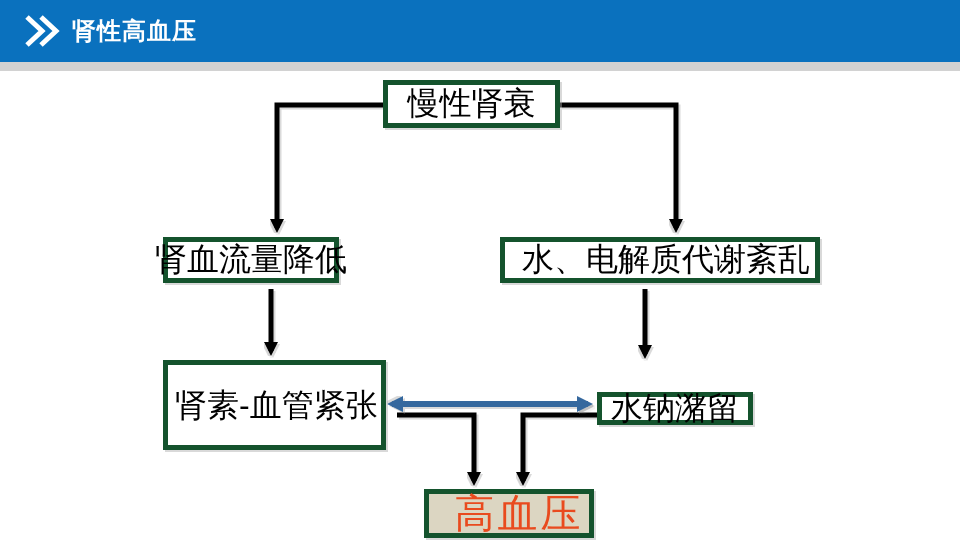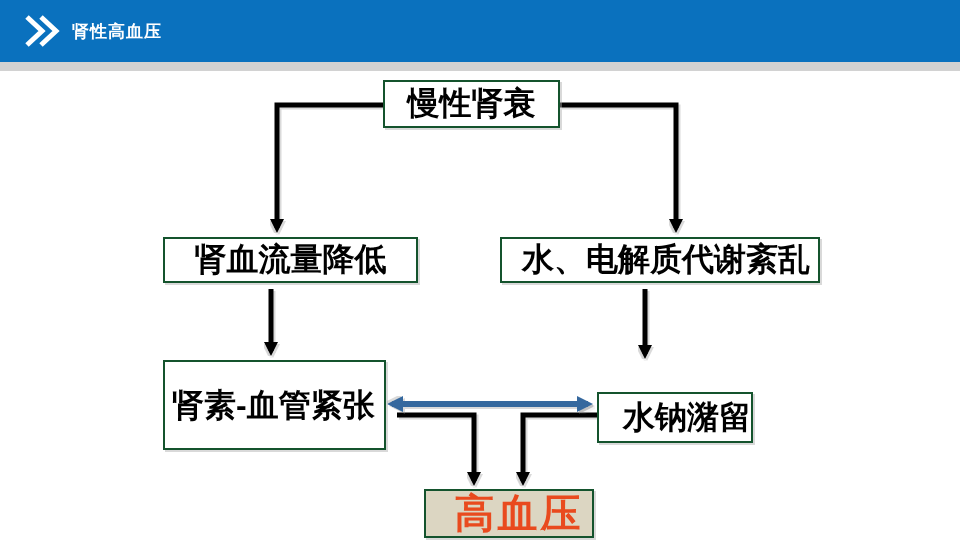--- a/index.html
+++ b/index.html
@@ -7,47 +7,47 @@
     position:relative; width:960px; height:540px; background:#ffffff;
     overflow:hidden; font-family:"Liberation Sans", sans-serif;
   }
   
   .header-bar {
     position:absolute; left:0; top:0; width:960px; height:62px;
     background:#0A71BE; display:flex; align-items:center;
   }
   .chevron-wrap { margin-left:22px; display:flex; align-items:center; }
   .slide-title {
-    color:#ffffff; font-size:17px; font-weight:bold;
+    color:#ffffff; font-size:24px; font-weight:bold;
     margin-left:12px; letter-spacing:1px;
   }
   .header-divider {
     position:absolute; left:0; top:62px; width:960px; height:9px;
     background:#D2D2D2;
   }
   
   .connectors { position:absolute; left:0; top:0; }
   .connectors .black-line { stroke:#000000; stroke-width:5; fill:none; }
   .connectors .blue-line  { stroke:#35689E; stroke-width:6; fill:none; }
   .connectors path { filter: drop-shadow(2px 2px 0 rgba(150,150,150,0.35)); }
   
   .node {
     position:absolute; box-sizing:border-box;
-    background:#ffffff; border:2px solid #14532d;
+    background:#ffffff; border:5px solid #14532d;
     display:flex; align-items:center; justify-content:center;
-    font-weight:bold; color:#000000; font-size:32px; white-space:nowrap;
+    font-weight:normal; color:#000000; font-size:32px; white-space:nowrap;
     box-shadow:2px 2px 0 rgba(170,170,170,0.45);
   }
   #node-chronic      { left:383px; top:80px;  width:177px; height:48px; }
-  #node-flow         { left:163px; top:237px; width:255px; height:46px; }
+  #node-flow         { left:163px; top:237px; width:176px; height:46px; }
   #node-electrolyte  { left:500px; top:237px; width:320px; height:46px;padding-left:12px; }
   #node-renin        { left:163px; top:360px; width:223px; height:90px;
                        flex-direction:column; align-items:flex-start;
                        justify-content:center; line-height:42px; padding-left:7px; }
-  #node-sodium       { left:597px; top:392px; width:156px; height:51px;justify-content:flex-end; }
+  #node-sodium       { left:597px; top:392px; width:156px; height:33px; }
   #node-hypertension {
     left:424px; top:489px; width:170px; height:49px;
     background:#DCD6C2; color:#E94A1E; font-size:40px;
     font-family:"DejaVu Serif","Liberation Serif",serif;
     letter-spacing:3px;
     padding-left:20px;
   }
 </style>
 </head>
 <body>

